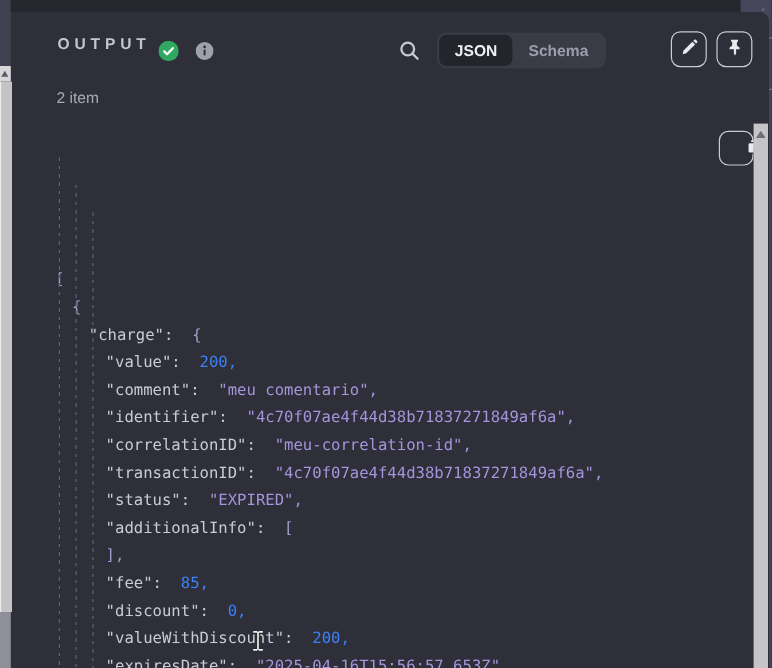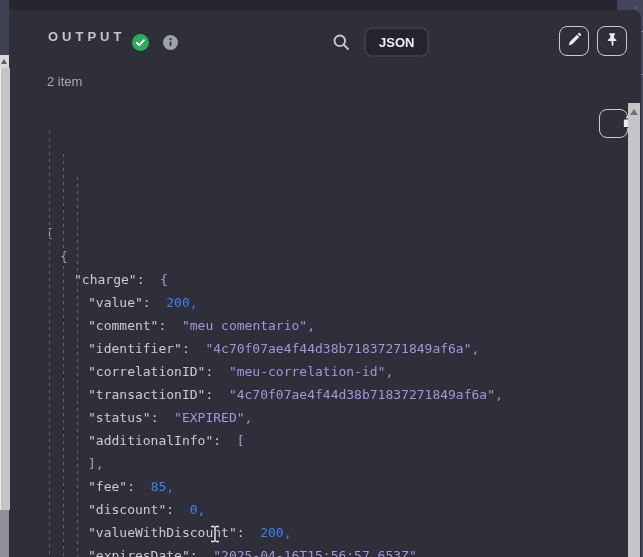--- a/index.html
+++ b/index.html
@@ -107,20 +107,21 @@
 
   <span class="search-icon">
     <svg width="18" height="18" viewBox="0 0 18 18" fill="none" stroke="#c6c9d0" stroke-width="1.9">
       <circle cx="7.8" cy="7.8" r="5.3"></circle>
       <line x1="11.9" y1="11.9" x2="16" y2="16" stroke-linecap="round"></line>
     </svg>
   </span>
 
   <div class="tabs">
       <button class="tab active">JSON</button>
+      <button class="tab">Schema</button>
     </div>
 
   <button class="icon-btn edit-btn">
     <span>
       <svg width="15" height="15" viewBox="0 0 16 16" fill="#e8eaee">
         <path d="M2 14l.8-3.3L10.6 2.9l2.5 2.5-7.9 7.8L2 14z"></path>
         <path d="M11.4 2.1l1-1c.3-.3.9-.3 1.2 0l1.3 1.3c.3.3.3.9 0 1.2l-1 1-2.5-2.5z"></path>
       </svg>
     </span>
   </button>

